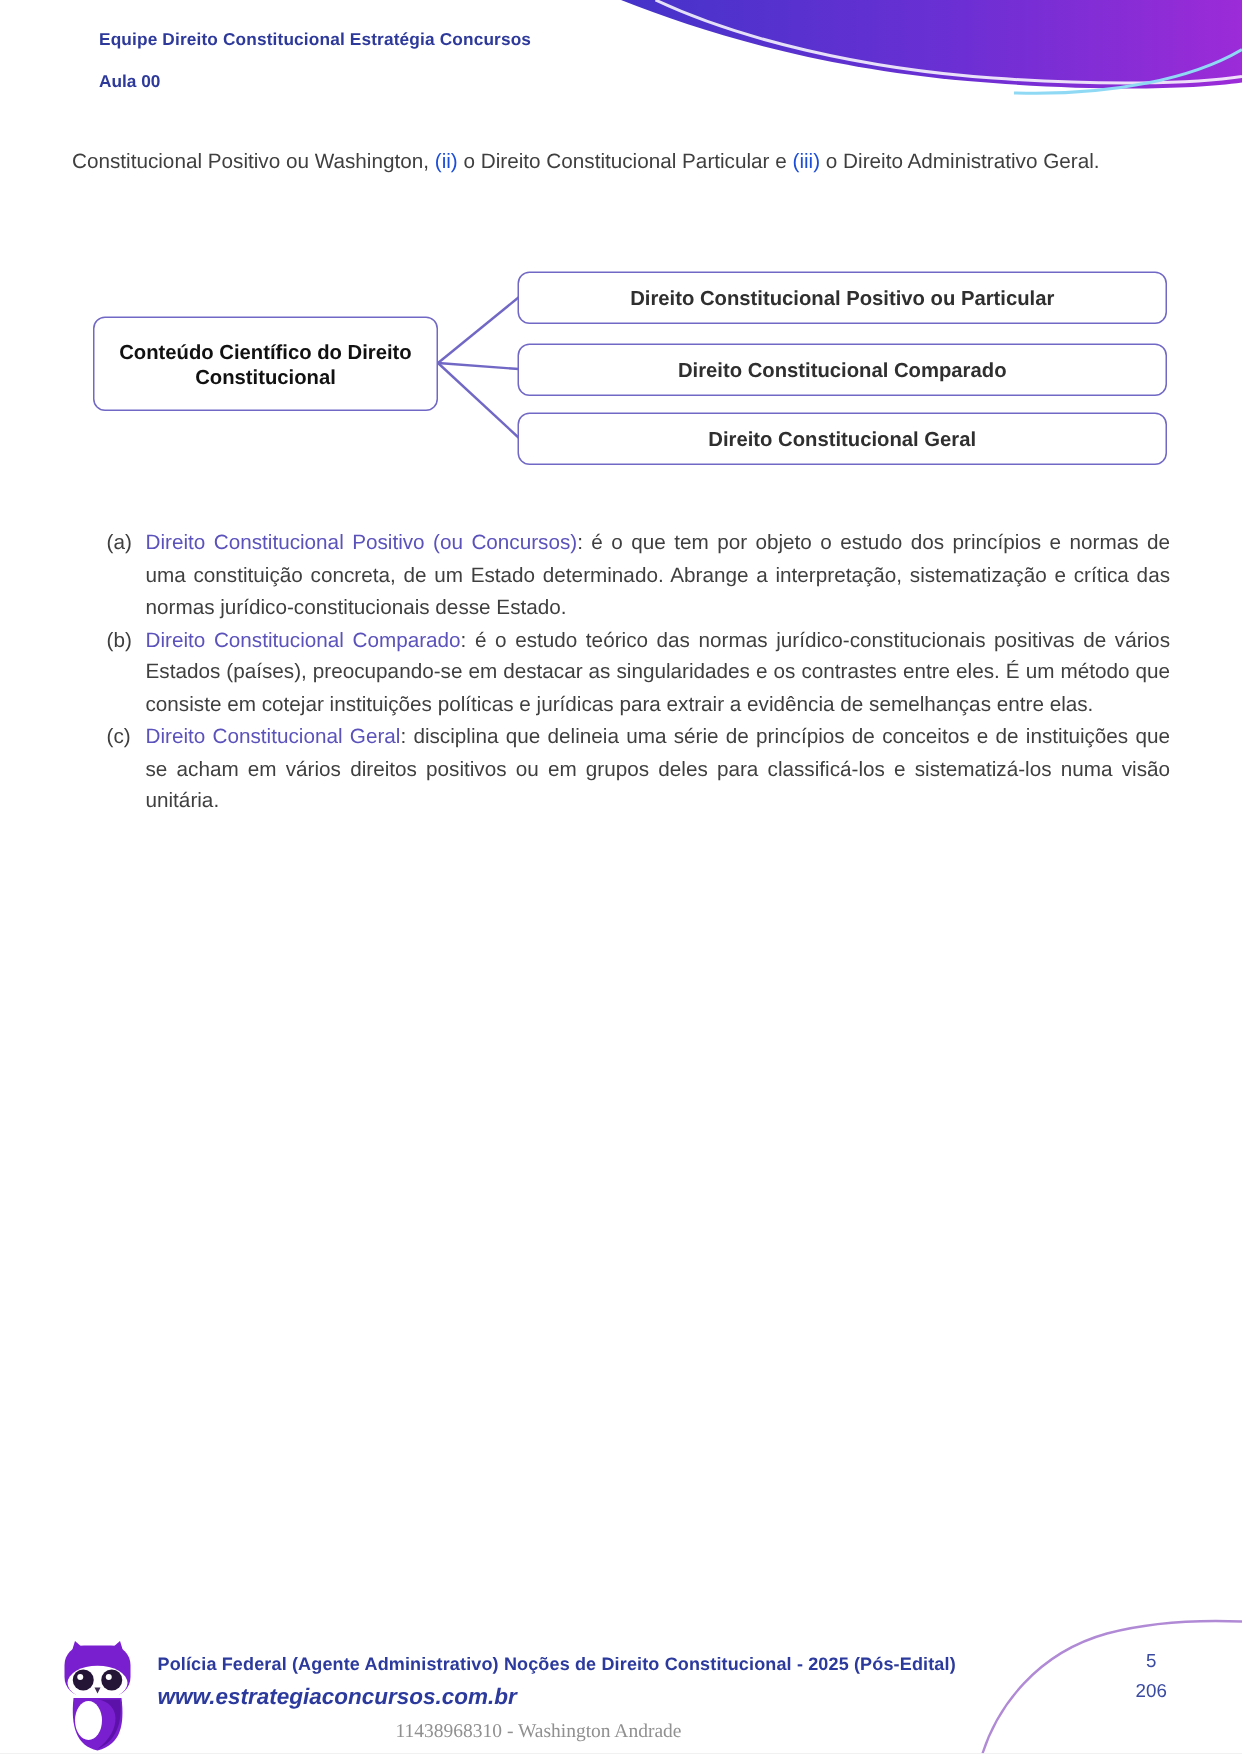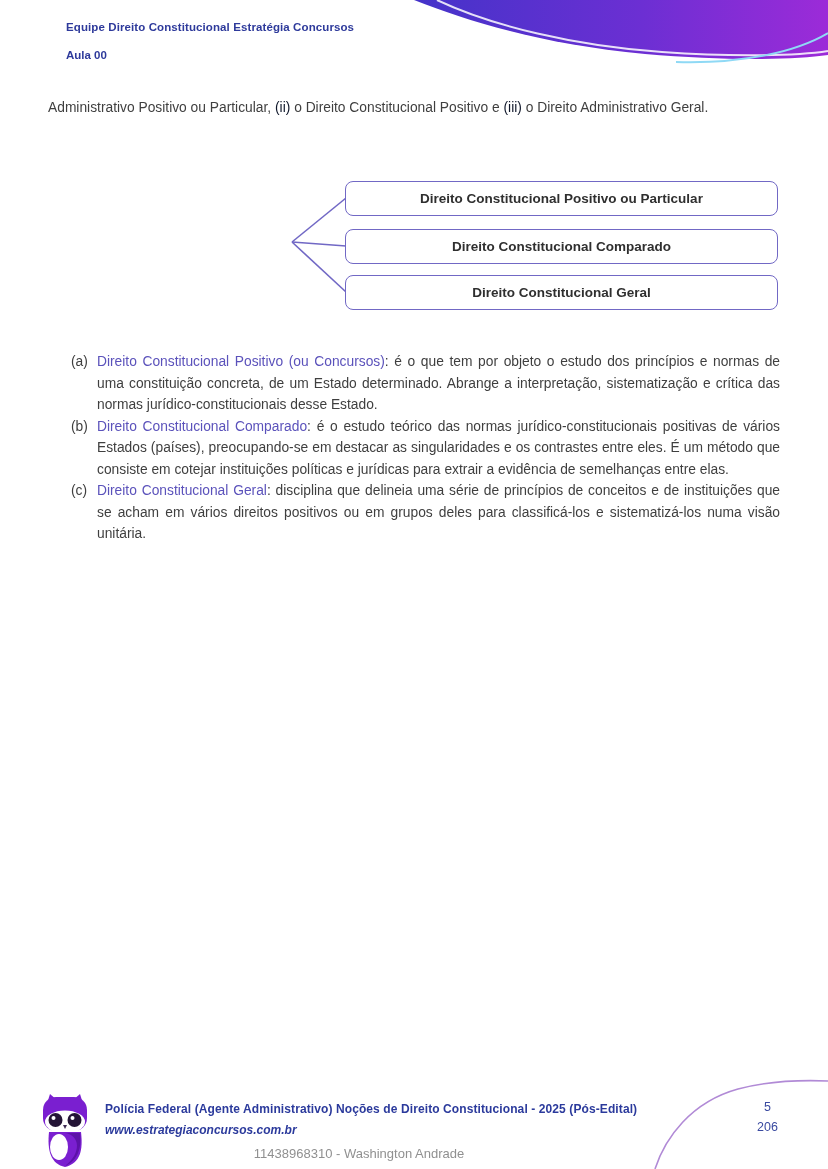--- a/index.html
+++ b/index.html
@@ -24,21 +24,21 @@
   .header-line2 {
     font-size: 11.5px; font-weight: bold; color: #2e3a9b; margin-top: 16px;
   }
 
   
   .intro {
     position: absolute; left: 48px; top: 97px; width: 732px;
     font-size: 13.8px; line-height: 21.5px; color: #3f3f3f;
     text-align: justify;
   }
-  .purple { color: #0f172a; }
+  .purple { color: #1d4ed8; }
 
   
   .diagram-lines { position: absolute; left: 0; top: 0; pointer-events: none; }
   .dg-box {
     position: absolute;
     border: 1.6px solid #7168c5;
     border-radius: 8px;
     background: #ffffff;
     display: flex; align-items: center; justify-content: center;
     text-align: center;
@@ -70,31 +70,31 @@
   }
   .list-item .term { color: #5b52bb; }
 
   
   .owl { position: absolute; left: 38px; top: 1091px; }
   .footer-text { position: absolute; left: 105px; top: 1102px; width: 570px; }
   .footer-title {
     font-size: 12px; font-weight: bold; color: #2b3a9c; letter-spacing: 0.1px;
   }
   .footer-url {
-    margin-top: 7px; font-size: 12px; font-weight: bold; font-style: italic;
+    margin-top: 7px; font-size: 15px; font-weight: bold; font-style: italic;
     color: #2b3a9c; text-decoration: none; display: inline-block;
   }
   .page-nums {
     position: absolute; left: 740px; top: 1097px; width: 55px;
     text-align: center; color: #3a4aa0; font-size: 12.5px; line-height: 20px;
   }
   .footer-curve { position: absolute; right: 0; top: 1072px; pointer-events: none; }
   .watermark {
     position: absolute; left: 0; top: 1146px; width: 718px;
-    text-align: center; color: #909090; font-size: 13px;
+    text-align: center; color: #909090; font-size: 13px; font-family: Liberation Serif, serif;
   }
 </style>
 </head>
 <body>
 
 <div class="page">
 
   <svg class="wave-svg" width="828" height="80" viewBox="0 0 828 80">
     <defs>
       <linearGradient id="waveg" x1="0" y1="0" x2="1" y2="0">
@@ -106,28 +106,29 @@
     <path d="M414,0 C470,22 545,45 645,54 C725,61 792,60 828,55 L828,0 Z" fill="url(#waveg)"></path>
     <path d="M437,0 C492,26 575,46 662,52 C732,57 797,56 828,51" stroke="#ffffff" stroke-width="2" fill="none" opacity="0.85"></path>
     <path d="M676,62 C742,64 796,52 828,33" stroke="#8fd9f5" stroke-width="2" fill="none"></path>
   </svg>
 
   <div class="header-text">
     <div class="header-line1">Equipe Direito Constitucional Estratégia Concursos</div>
     <div class="header-line2">Aula 00</div>
   </div>
 
-  <p class="intro"><span>Administrativo Positivo ou Particular, </span><span class="purple">(ii)</span><span> o Direito Constitucional Positivo e </span><span class="purple">(iii)</span><span> o Direito Administrativo Geral.</span></p>
+  <p class="intro"><span>Constitucional Positivo ou Washington, </span><span class="purple">(ii)</span><span> o Direito Constitucional Particular e </span><span class="purple">(iii)</span><span> o Direito Administrativo Geral.</span></p>
 
   <svg class="diagram-lines" width="828" height="400" viewBox="0 0 828 400">
     <line x1="292" y1="242" x2="346" y2="198" stroke="#7168c5" stroke-width="1.6"></line>
     <line x1="292" y1="242" x2="346" y2="246" stroke="#7168c5" stroke-width="1.6"></line>
     <line x1="292" y1="242" x2="346" y2="292" stroke="#7168c5" stroke-width="1.6"></line>
   </svg>
 
+  <div class="dg-box dg-root">Conteúdo Científico do Direito Constitucional</div>
   <div class="dg-box dg-branch dg-b1">Direito Constitucional Positivo ou Particular</div>
   <div class="dg-box dg-branch dg-b2">Direito Constitucional Comparado</div>
   <div class="dg-box dg-branch dg-b3">Direito Constitucional Geral</div>
 
   <div class="list">
     <div class="list-item">
       <span class="marker">(a)</span><span class="term">Direito Constitucional Positivo (ou Concursos)</span><span>: é o que tem por objeto o estudo dos princípios e normas de uma constituição concreta, de um Estado determinado. Abrange a interpretação, sistematização e crítica das normas jurídico-constitucionais desse Estado.</span>
     </div>
     <div class="list-item">
       <span class="marker">(b)</span><span class="term">Direito Constitucional Comparado</span><span>: é o estudo teórico das normas jurídico-constitucionais positivas de vários Estados (países), preocupando-se em destacar as singularidades e os contrastes entre eles. É um método que consiste em cotejar instituições políticas e jurídicas para extrair a evidência de semelhanças entre elas.</span>

